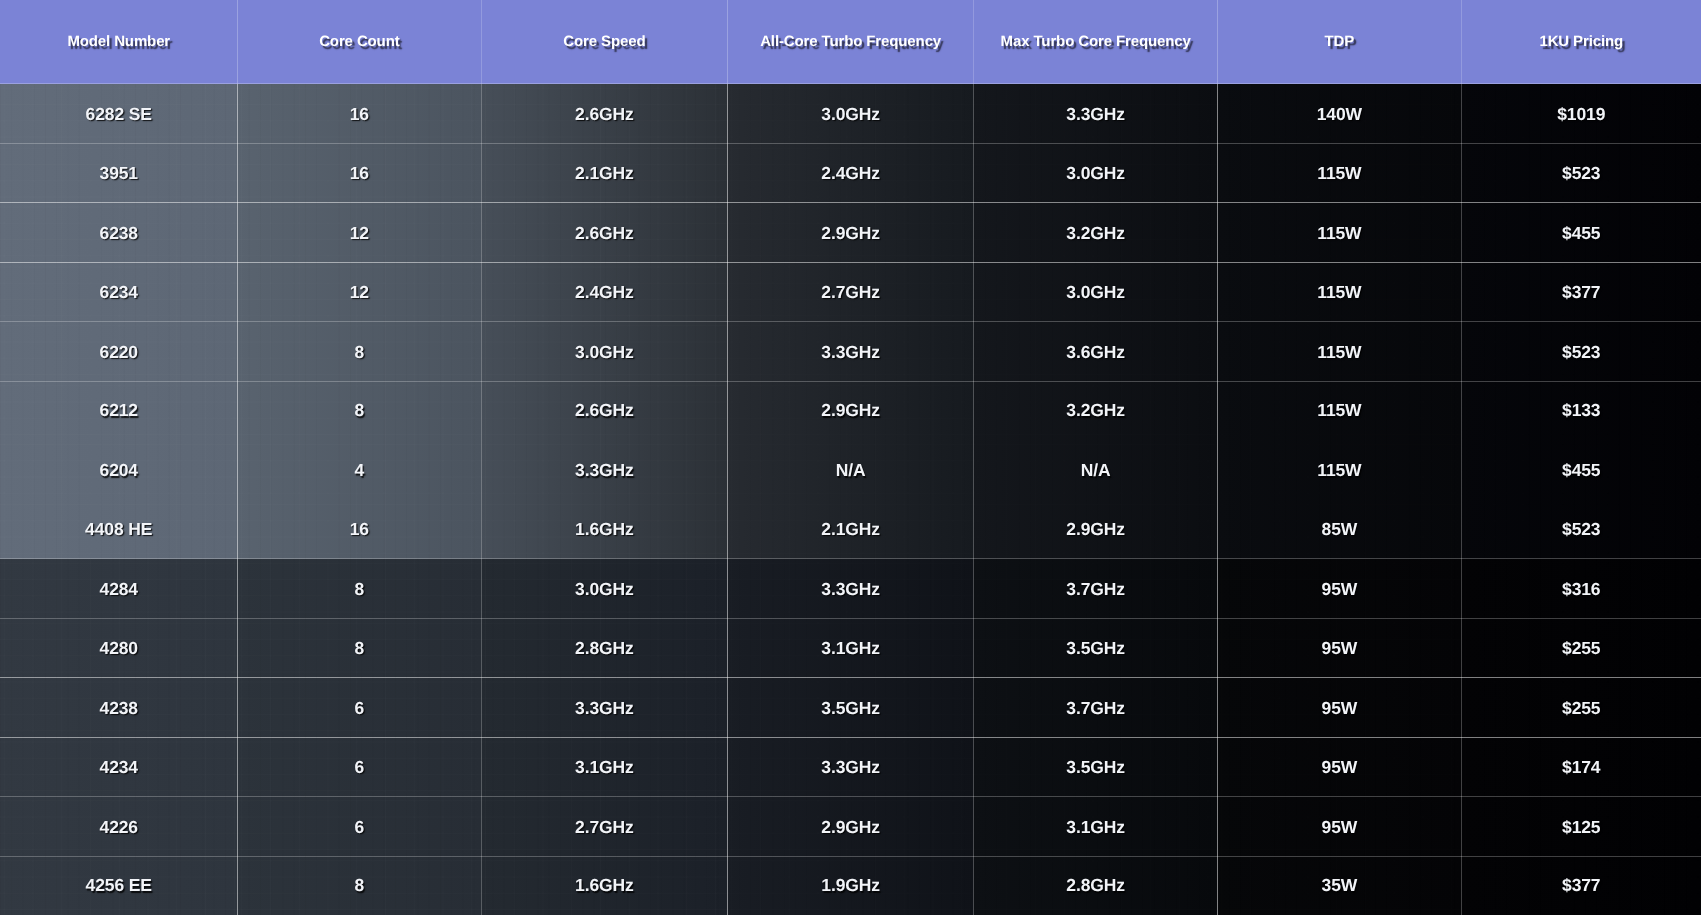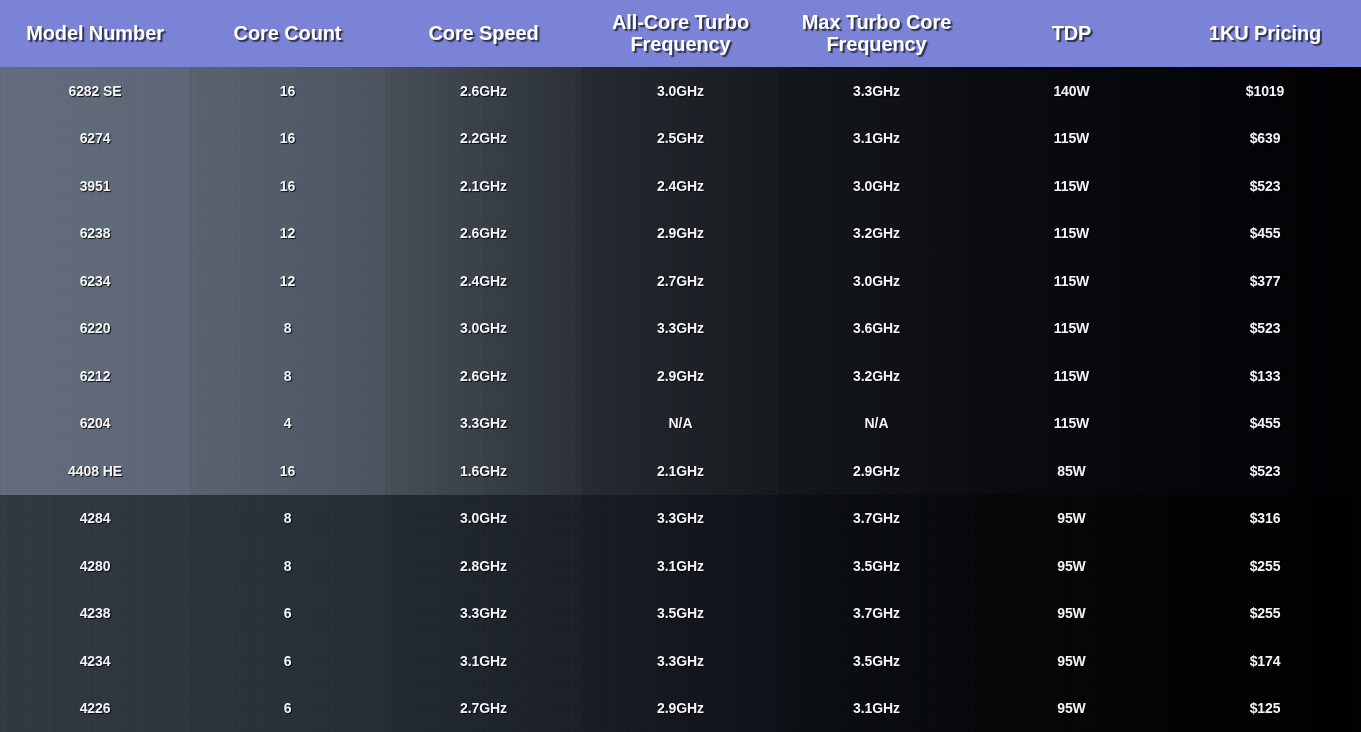--- a/index.html
+++ b/index.html
@@ -48,21 +48,21 @@
   col.c4 { width: 195px; }
   col.c5 { width: 195px; }
   col.c6 { width: 192px; }
 
   
   thead tr { height: 67px; }
 
   th.hdr {
     background: #7b83d6;
     color: #ffffff;
-    font-size: 20px;
+    font-size: 12px;
     font-weight: bold;
     line-height: 1.08;
     letter-spacing: -0.1px;
     text-shadow: 2px 2px 1px rgba(20,20,30,0.72);
     border-right: 3px solid #ffffff;
     border-bottom: 3px solid #ffffff;
     padding: 0 4px;
   }
   th.hdr:last-child { border-right: 0; }
 
@@ -172,312 +172,312 @@
           </td>
           <td class="s5">
             <span class="cell-txt">140W</span>
           </td>
           <td class="s6">
             <span class="cell-txt">$1019</span>
           </td>
         </tr>
         <tr class="band-light">
           <td class="s0">
-            <span class="cell-txt">6274</span>
+            <span class="cell-txt">3951</span>
           </td>
           <td class="s1">
             <span class="cell-txt">16</span>
           </td>
           <td class="s2">
-            <span class="cell-txt">2.2GHz</span>
-          </td>
-          <td class="s3">
-            <span class="cell-txt">2.5GHz</span>
-          </td>
-          <td class="s4">
+            <span class="cell-txt">2.1GHz</span>
+          </td>
+          <td class="s3">
+            <span class="cell-txt">2.4GHz</span>
+          </td>
+          <td class="s4">
+            <span class="cell-txt">3.0GHz</span>
+          </td>
+          <td class="s5">
+            <span class="cell-txt">115W</span>
+          </td>
+          <td class="s6">
+            <span class="cell-txt">$523</span>
+          </td>
+        </tr>
+        <tr class="band-light">
+          <td class="s0">
+            <span class="cell-txt">6238</span>
+          </td>
+          <td class="s1">
+            <span class="cell-txt">12</span>
+          </td>
+          <td class="s2">
+            <span class="cell-txt">2.6GHz</span>
+          </td>
+          <td class="s3">
+            <span class="cell-txt">2.9GHz</span>
+          </td>
+          <td class="s4">
+            <span class="cell-txt">3.2GHz</span>
+          </td>
+          <td class="s5">
+            <span class="cell-txt">115W</span>
+          </td>
+          <td class="s6">
+            <span class="cell-txt">$455</span>
+          </td>
+        </tr>
+        <tr class="band-light">
+          <td class="s0">
+            <span class="cell-txt">6234</span>
+          </td>
+          <td class="s1">
+            <span class="cell-txt">12</span>
+          </td>
+          <td class="s2">
+            <span class="cell-txt">2.4GHz</span>
+          </td>
+          <td class="s3">
+            <span class="cell-txt">2.7GHz</span>
+          </td>
+          <td class="s4">
+            <span class="cell-txt">3.0GHz</span>
+          </td>
+          <td class="s5">
+            <span class="cell-txt">115W</span>
+          </td>
+          <td class="s6">
+            <span class="cell-txt">$377</span>
+          </td>
+        </tr>
+        <tr class="band-light">
+          <td class="s0">
+            <span class="cell-txt">6220</span>
+          </td>
+          <td class="s1">
+            <span class="cell-txt">8</span>
+          </td>
+          <td class="s2">
+            <span class="cell-txt">3.0GHz</span>
+          </td>
+          <td class="s3">
+            <span class="cell-txt">3.3GHz</span>
+          </td>
+          <td class="s4">
+            <span class="cell-txt">3.6GHz</span>
+          </td>
+          <td class="s5">
+            <span class="cell-txt">115W</span>
+          </td>
+          <td class="s6">
+            <span class="cell-txt">$523</span>
+          </td>
+        </tr>
+        <tr class="band-light">
+          <td class="s0">
+            <span class="cell-txt">6212</span>
+          </td>
+          <td class="s1">
+            <span class="cell-txt">8</span>
+          </td>
+          <td class="s2">
+            <span class="cell-txt">2.6GHz</span>
+          </td>
+          <td class="s3">
+            <span class="cell-txt">2.9GHz</span>
+          </td>
+          <td class="s4">
+            <span class="cell-txt">3.2GHz</span>
+          </td>
+          <td class="s5">
+            <span class="cell-txt">115W</span>
+          </td>
+          <td class="s6">
+            <span class="cell-txt">$133</span>
+          </td>
+        </tr>
+        <tr class="band-light">
+          <td class="s0">
+            <span class="cell-txt">6204</span>
+          </td>
+          <td class="s1">
+            <span class="cell-txt">4</span>
+          </td>
+          <td class="s2">
+            <span class="cell-txt">3.3GHz</span>
+          </td>
+          <td class="s3">
+            <span class="cell-txt">N/A</span>
+          </td>
+          <td class="s4">
+            <span class="cell-txt">N/A</span>
+          </td>
+          <td class="s5">
+            <span class="cell-txt">115W</span>
+          </td>
+          <td class="s6">
+            <span class="cell-txt">$455</span>
+          </td>
+        </tr>
+        <tr class="band-light">
+          <td class="s0">
+            <span class="cell-txt">4408 HE</span>
+          </td>
+          <td class="s1">
+            <span class="cell-txt">16</span>
+          </td>
+          <td class="s2">
+            <span class="cell-txt">1.6GHz</span>
+          </td>
+          <td class="s3">
+            <span class="cell-txt">2.1GHz</span>
+          </td>
+          <td class="s4">
+            <span class="cell-txt">2.9GHz</span>
+          </td>
+          <td class="s5">
+            <span class="cell-txt">85W</span>
+          </td>
+          <td class="s6">
+            <span class="cell-txt">$523</span>
+          </td>
+        </tr>
+        <tr class="band-dark">
+          <td class="s0">
+            <span class="cell-txt">4284</span>
+          </td>
+          <td class="s1">
+            <span class="cell-txt">8</span>
+          </td>
+          <td class="s2">
+            <span class="cell-txt">3.0GHz</span>
+          </td>
+          <td class="s3">
+            <span class="cell-txt">3.3GHz</span>
+          </td>
+          <td class="s4">
+            <span class="cell-txt">3.7GHz</span>
+          </td>
+          <td class="s5">
+            <span class="cell-txt">95W</span>
+          </td>
+          <td class="s6">
+            <span class="cell-txt">$316</span>
+          </td>
+        </tr>
+        <tr class="band-dark">
+          <td class="s0">
+            <span class="cell-txt">4280</span>
+          </td>
+          <td class="s1">
+            <span class="cell-txt">8</span>
+          </td>
+          <td class="s2">
+            <span class="cell-txt">2.8GHz</span>
+          </td>
+          <td class="s3">
             <span class="cell-txt">3.1GHz</span>
           </td>
-          <td class="s5">
-            <span class="cell-txt">115W</span>
-          </td>
-          <td class="s6">
-            <span class="cell-txt">$639</span>
-          </td>
-        </tr>
-        <tr class="band-light">
-          <td class="s0">
-            <span class="cell-txt">3951</span>
-          </td>
-          <td class="s1">
-            <span class="cell-txt">16</span>
-          </td>
-          <td class="s2">
-            <span class="cell-txt">2.1GHz</span>
-          </td>
-          <td class="s3">
-            <span class="cell-txt">2.4GHz</span>
-          </td>
-          <td class="s4">
-            <span class="cell-txt">3.0GHz</span>
-          </td>
-          <td class="s5">
-            <span class="cell-txt">115W</span>
-          </td>
-          <td class="s6">
-            <span class="cell-txt">$523</span>
-          </td>
-        </tr>
-        <tr class="band-light">
-          <td class="s0">
-            <span class="cell-txt">6238</span>
-          </td>
-          <td class="s1">
-            <span class="cell-txt">12</span>
-          </td>
-          <td class="s2">
-            <span class="cell-txt">2.6GHz</span>
+          <td class="s4">
+            <span class="cell-txt">3.5GHz</span>
+          </td>
+          <td class="s5">
+            <span class="cell-txt">95W</span>
+          </td>
+          <td class="s6">
+            <span class="cell-txt">$255</span>
+          </td>
+        </tr>
+        <tr class="band-dark">
+          <td class="s0">
+            <span class="cell-txt">4238</span>
+          </td>
+          <td class="s1">
+            <span class="cell-txt">6</span>
+          </td>
+          <td class="s2">
+            <span class="cell-txt">3.3GHz</span>
+          </td>
+          <td class="s3">
+            <span class="cell-txt">3.5GHz</span>
+          </td>
+          <td class="s4">
+            <span class="cell-txt">3.7GHz</span>
+          </td>
+          <td class="s5">
+            <span class="cell-txt">95W</span>
+          </td>
+          <td class="s6">
+            <span class="cell-txt">$255</span>
+          </td>
+        </tr>
+        <tr class="band-dark">
+          <td class="s0">
+            <span class="cell-txt">4234</span>
+          </td>
+          <td class="s1">
+            <span class="cell-txt">6</span>
+          </td>
+          <td class="s2">
+            <span class="cell-txt">3.1GHz</span>
+          </td>
+          <td class="s3">
+            <span class="cell-txt">3.3GHz</span>
+          </td>
+          <td class="s4">
+            <span class="cell-txt">3.5GHz</span>
+          </td>
+          <td class="s5">
+            <span class="cell-txt">95W</span>
+          </td>
+          <td class="s6">
+            <span class="cell-txt">$174</span>
+          </td>
+        </tr>
+        <tr class="band-dark">
+          <td class="s0">
+            <span class="cell-txt">4226</span>
+          </td>
+          <td class="s1">
+            <span class="cell-txt">6</span>
+          </td>
+          <td class="s2">
+            <span class="cell-txt">2.7GHz</span>
           </td>
           <td class="s3">
             <span class="cell-txt">2.9GHz</span>
           </td>
           <td class="s4">
-            <span class="cell-txt">3.2GHz</span>
-          </td>
-          <td class="s5">
-            <span class="cell-txt">115W</span>
-          </td>
-          <td class="s6">
-            <span class="cell-txt">$455</span>
-          </td>
-        </tr>
-        <tr class="band-light">
-          <td class="s0">
-            <span class="cell-txt">6234</span>
-          </td>
-          <td class="s1">
-            <span class="cell-txt">12</span>
-          </td>
-          <td class="s2">
-            <span class="cell-txt">2.4GHz</span>
-          </td>
-          <td class="s3">
-            <span class="cell-txt">2.7GHz</span>
-          </td>
-          <td class="s4">
-            <span class="cell-txt">3.0GHz</span>
-          </td>
-          <td class="s5">
-            <span class="cell-txt">115W</span>
+            <span class="cell-txt">3.1GHz</span>
+          </td>
+          <td class="s5">
+            <span class="cell-txt">95W</span>
+          </td>
+          <td class="s6">
+            <span class="cell-txt">$125</span>
+          </td>
+        </tr>
+        <tr class="band-dark">
+          <td class="s0">
+            <span class="cell-txt">4256 EE</span>
+          </td>
+          <td class="s1">
+            <span class="cell-txt">8</span>
+          </td>
+          <td class="s2">
+            <span class="cell-txt">1.6GHz</span>
+          </td>
+          <td class="s3">
+            <span class="cell-txt">1.9GHz</span>
+          </td>
+          <td class="s4">
+            <span class="cell-txt">2.8GHz</span>
+          </td>
+          <td class="s5">
+            <span class="cell-txt">35W</span>
           </td>
           <td class="s6">
             <span class="cell-txt">$377</span>
-          </td>
-        </tr>
-        <tr class="band-light">
-          <td class="s0">
-            <span class="cell-txt">6220</span>
-          </td>
-          <td class="s1">
-            <span class="cell-txt">8</span>
-          </td>
-          <td class="s2">
-            <span class="cell-txt">3.0GHz</span>
-          </td>
-          <td class="s3">
-            <span class="cell-txt">3.3GHz</span>
-          </td>
-          <td class="s4">
-            <span class="cell-txt">3.6GHz</span>
-          </td>
-          <td class="s5">
-            <span class="cell-txt">115W</span>
-          </td>
-          <td class="s6">
-            <span class="cell-txt">$523</span>
-          </td>
-        </tr>
-        <tr class="band-light">
-          <td class="s0">
-            <span class="cell-txt">6212</span>
-          </td>
-          <td class="s1">
-            <span class="cell-txt">8</span>
-          </td>
-          <td class="s2">
-            <span class="cell-txt">2.6GHz</span>
-          </td>
-          <td class="s3">
-            <span class="cell-txt">2.9GHz</span>
-          </td>
-          <td class="s4">
-            <span class="cell-txt">3.2GHz</span>
-          </td>
-          <td class="s5">
-            <span class="cell-txt">115W</span>
-          </td>
-          <td class="s6">
-            <span class="cell-txt">$133</span>
-          </td>
-        </tr>
-        <tr class="band-light">
-          <td class="s0">
-            <span class="cell-txt">6204</span>
-          </td>
-          <td class="s1">
-            <span class="cell-txt">4</span>
-          </td>
-          <td class="s2">
-            <span class="cell-txt">3.3GHz</span>
-          </td>
-          <td class="s3">
-            <span class="cell-txt">N/A</span>
-          </td>
-          <td class="s4">
-            <span class="cell-txt">N/A</span>
-          </td>
-          <td class="s5">
-            <span class="cell-txt">115W</span>
-          </td>
-          <td class="s6">
-            <span class="cell-txt">$455</span>
-          </td>
-        </tr>
-        <tr class="band-light">
-          <td class="s0">
-            <span class="cell-txt">4408 HE</span>
-          </td>
-          <td class="s1">
-            <span class="cell-txt">16</span>
-          </td>
-          <td class="s2">
-            <span class="cell-txt">1.6GHz</span>
-          </td>
-          <td class="s3">
-            <span class="cell-txt">2.1GHz</span>
-          </td>
-          <td class="s4">
-            <span class="cell-txt">2.9GHz</span>
-          </td>
-          <td class="s5">
-            <span class="cell-txt">85W</span>
-          </td>
-          <td class="s6">
-            <span class="cell-txt">$523</span>
-          </td>
-        </tr>
-        <tr class="band-dark">
-          <td class="s0">
-            <span class="cell-txt">4284</span>
-          </td>
-          <td class="s1">
-            <span class="cell-txt">8</span>
-          </td>
-          <td class="s2">
-            <span class="cell-txt">3.0GHz</span>
-          </td>
-          <td class="s3">
-            <span class="cell-txt">3.3GHz</span>
-          </td>
-          <td class="s4">
-            <span class="cell-txt">3.7GHz</span>
-          </td>
-          <td class="s5">
-            <span class="cell-txt">95W</span>
-          </td>
-          <td class="s6">
-            <span class="cell-txt">$316</span>
-          </td>
-        </tr>
-        <tr class="band-dark">
-          <td class="s0">
-            <span class="cell-txt">4280</span>
-          </td>
-          <td class="s1">
-            <span class="cell-txt">8</span>
-          </td>
-          <td class="s2">
-            <span class="cell-txt">2.8GHz</span>
-          </td>
-          <td class="s3">
-            <span class="cell-txt">3.1GHz</span>
-          </td>
-          <td class="s4">
-            <span class="cell-txt">3.5GHz</span>
-          </td>
-          <td class="s5">
-            <span class="cell-txt">95W</span>
-          </td>
-          <td class="s6">
-            <span class="cell-txt">$255</span>
-          </td>
-        </tr>
-        <tr class="band-dark">
-          <td class="s0">
-            <span class="cell-txt">4238</span>
-          </td>
-          <td class="s1">
-            <span class="cell-txt">6</span>
-          </td>
-          <td class="s2">
-            <span class="cell-txt">3.3GHz</span>
-          </td>
-          <td class="s3">
-            <span class="cell-txt">3.5GHz</span>
-          </td>
-          <td class="s4">
-            <span class="cell-txt">3.7GHz</span>
-          </td>
-          <td class="s5">
-            <span class="cell-txt">95W</span>
-          </td>
-          <td class="s6">
-            <span class="cell-txt">$255</span>
-          </td>
-        </tr>
-        <tr class="band-dark">
-          <td class="s0">
-            <span class="cell-txt">4234</span>
-          </td>
-          <td class="s1">
-            <span class="cell-txt">6</span>
-          </td>
-          <td class="s2">
-            <span class="cell-txt">3.1GHz</span>
-          </td>
-          <td class="s3">
-            <span class="cell-txt">3.3GHz</span>
-          </td>
-          <td class="s4">
-            <span class="cell-txt">3.5GHz</span>
-          </td>
-          <td class="s5">
-            <span class="cell-txt">95W</span>
-          </td>
-          <td class="s6">
-            <span class="cell-txt">$174</span>
-          </td>
-        </tr>
-        <tr class="band-dark">
-          <td class="s0">
-            <span class="cell-txt">4226</span>
-          </td>
-          <td class="s1">
-            <span class="cell-txt">6</span>
-          </td>
-          <td class="s2">
-            <span class="cell-txt">2.7GHz</span>
-          </td>
-          <td class="s3">
-            <span class="cell-txt">2.9GHz</span>
-          </td>
-          <td class="s4">
-            <span class="cell-txt">3.1GHz</span>
-          </td>
-          <td class="s5">
-            <span class="cell-txt">95W</span>
-          </td>
-          <td class="s6">
-            <span class="cell-txt">$125</span>
           </td>
         </tr>
       </tbody>
   </table>
 </div>
 
 </body></html>

